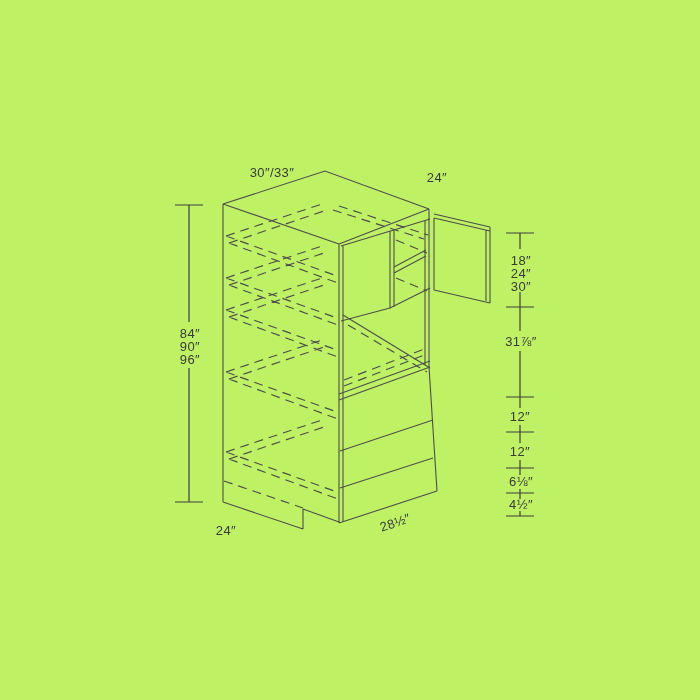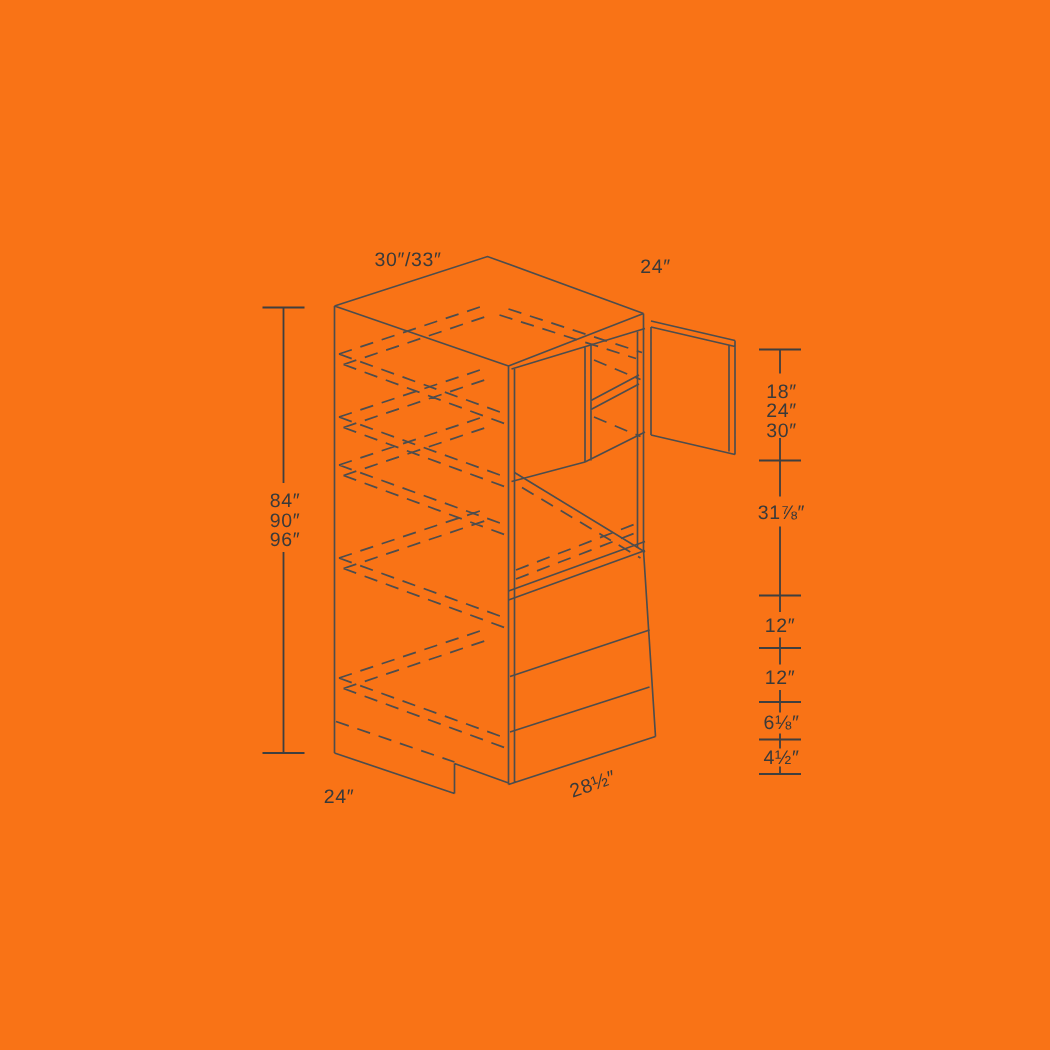--- a/index.html
+++ b/index.html
@@ -4,21 +4,21 @@
 <style>
   html, body {
     margin: 0;
     padding: 0;
     background: #ffffff;
   }
   .canvas {
     position: relative;
     width: 700px;
     height: 700px;
-    background: #f97316;
+    background: #bef264;
     overflow: hidden;
   }
   svg text {
     font-family: "Liberation Sans", "DejaVu Sans", sans-serif;
     font-size: 13px;
     letter-spacing: 0.4px;
     fill: #3a3a3a;
   }
   path { fill: none; stroke-linecap: butt; stroke-linejoin: miter; }
   .art   { stroke: #4d4d4d; stroke-width: 1.1; }

